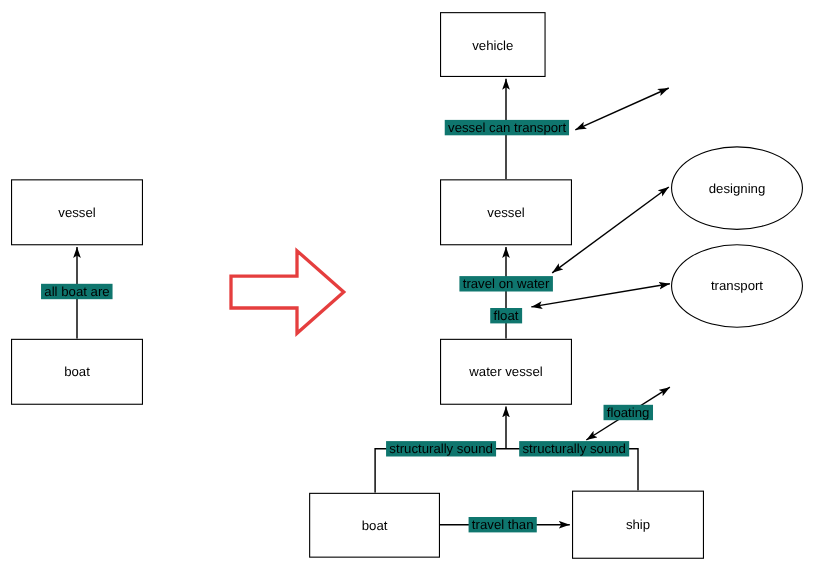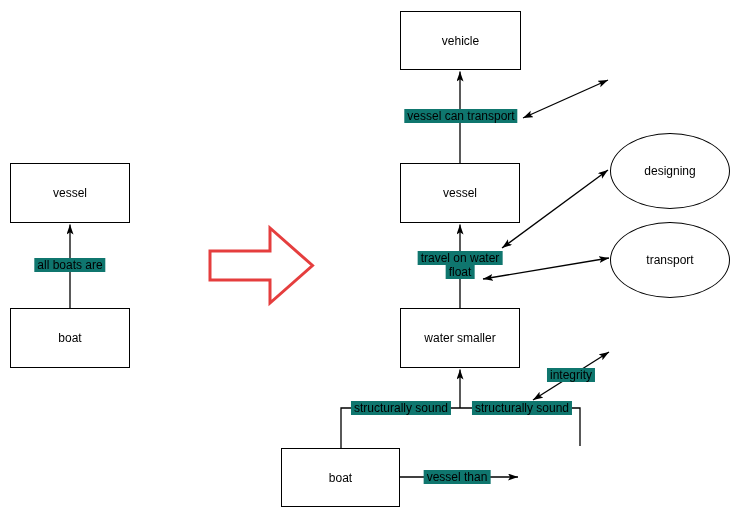--- a/index.html
+++ b/index.html
@@ -84,43 +84,46 @@
 
     <path d="M533,400 L609,352" stroke="#000000" stroke-width="1.3" fill="none" marker-start="url(#arrowM)" marker-end="url(#arrowM)"></path>
   </svg>
 
   <div class="node" style="left:10px;top:163px;width:120px;height:60px">
     <span>vessel</span>
   </div>
   <div class="node" style="left:10px;top:308px;width:120px;height:60px">
     <span>boat</span>
   </div>
-  <div class="edge-label" style="left:70px;top:265px">all boats are</div>
+  <div class="edge-label" style="left:70px;top:265px">all boat are</div>
 
-  <div class="node" style="left:400px;top:11px;width:121px;height:59px">
+  <div class="node" style="left:400px;top:11px;width:96px;height:59px">
     <span>vehicle</span>
   </div>
   <div class="node" style="left:400px;top:163px;width:120px;height:60px">
     <span>vessel</span>
   </div>
   <div class="node" style="left:400px;top:308px;width:120px;height:60px">
-    <span>water smaller</span>
+    <span>water vessel</span>
   </div>
   <div class="node" style="left:281px;top:448px;width:119px;height:59px">
     <span>boat</span>
+  </div>
+  <div class="node" style="left:520px;top:446px;width:120px;height:62px">
+    <span>ship</span>
   </div>
 
   <div class="node ellipse" style="left:610px;top:133px;width:120px;height:76px">
     <span>designing</span>
   </div>
   <div class="node ellipse" style="left:610px;top:222px;width:120px;height:76px">
     <span>transport</span>
   </div>
 
   <div class="edge-label" style="left:461px;top:116px">vessel can transport</div>
   <div class="edge-label" style="left:460px;top:258px">travel on water</div>
-  <div class="edge-label" style="left:460px;top:272px">float</div>
+  <div class="edge-label" style="left:460px;top:287px">float</div>
   <div class="edge-label" style="left:401px;top:408px">structurally sound</div>
   <div class="edge-label" style="left:522px;top:408px">structurally sound</div>
-  <div class="edge-label" style="left:571px;top:375px">integrity</div>
-  <div class="edge-label" style="left:457px;top:477px">vessel than</div>
+  <div class="edge-label" style="left:571px;top:375px">floating</div>
+  <div class="edge-label" style="left:457px;top:477px">travel than</div>
 
 </div>
 
 </body></html>

